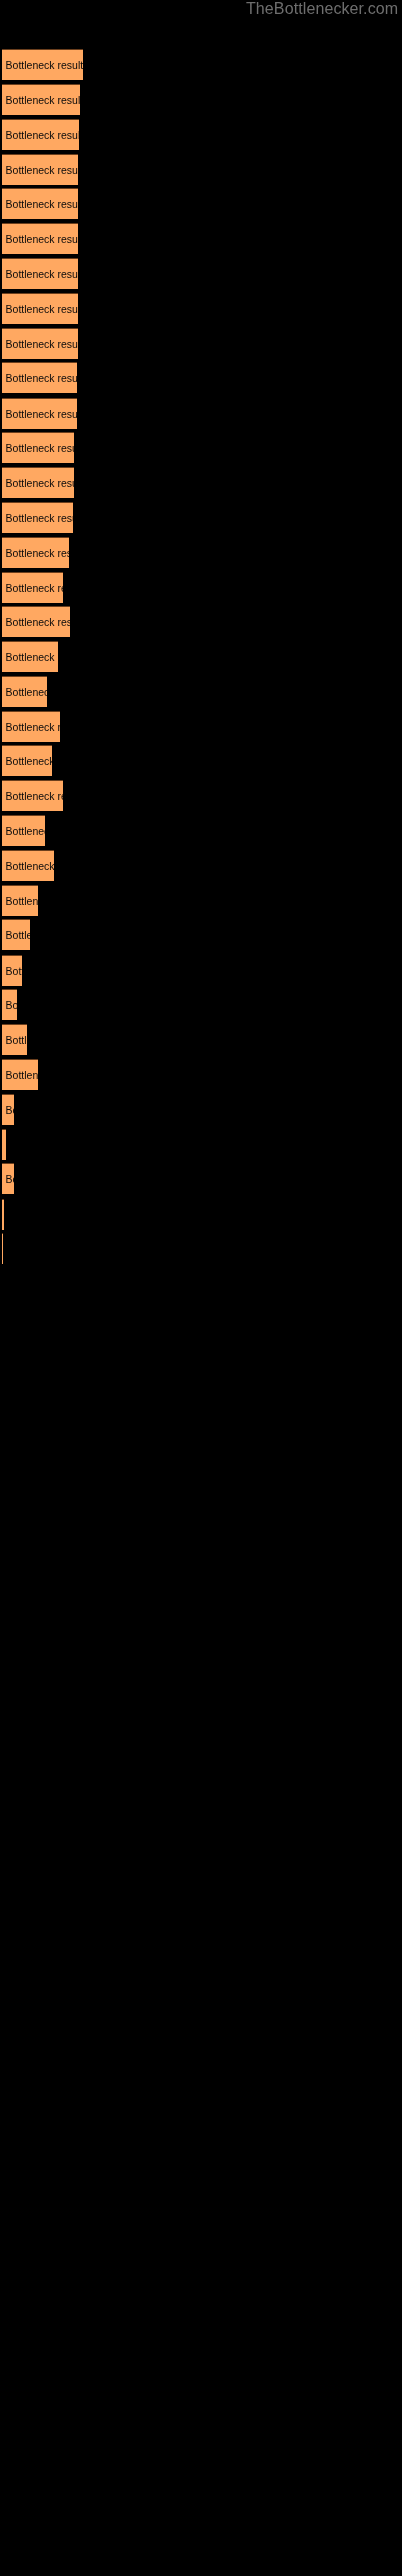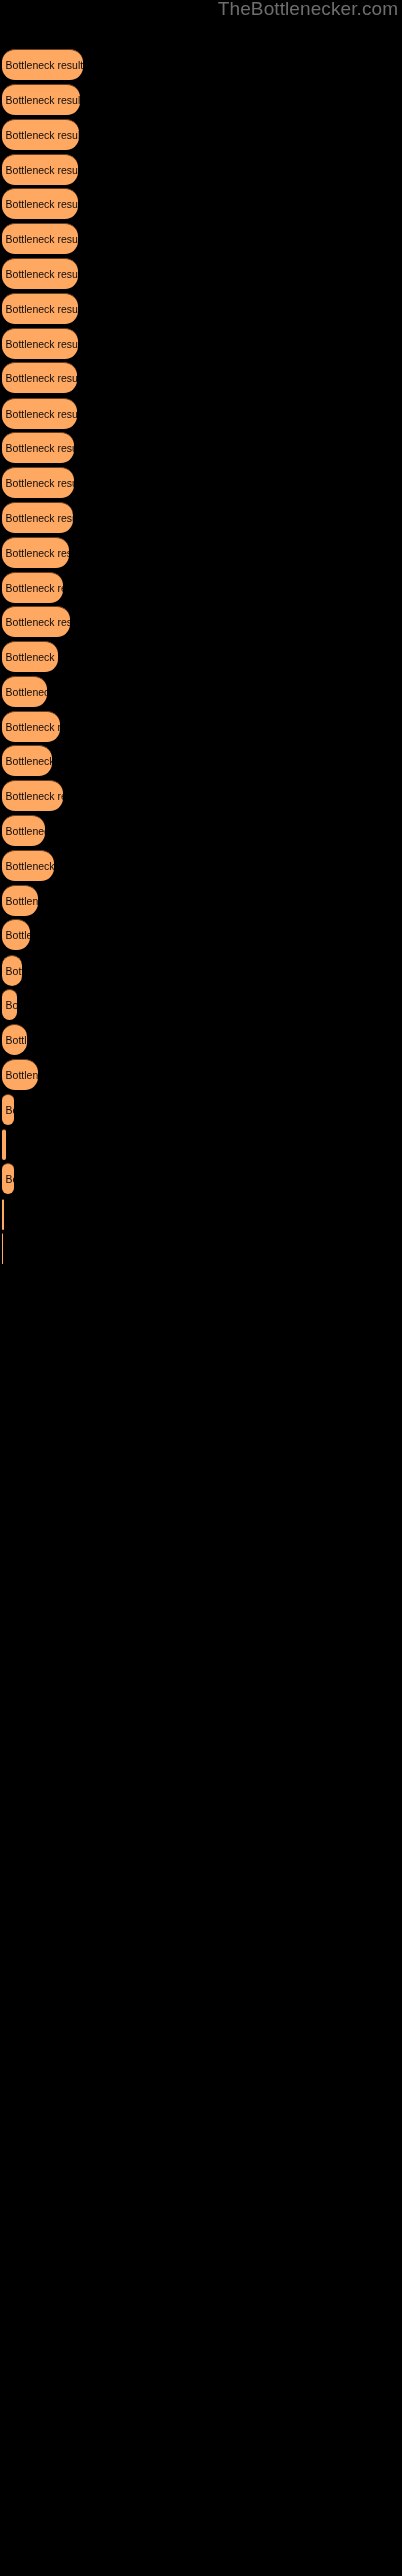--- a/index.html
+++ b/index.html
@@ -15,40 +15,39 @@
   #chart-root{
     position:relative;
     width:403px;
     height:2576px;
   }
   .site-title{
     position:absolute;
     top:-0.8px;
     right:4.8px;
     color:#6e6e6e;
-    font-size:19px;
+    font-size:16px;
     line-height:19.3px;
     letter-spacing:0.1px;
     white-space:nowrap;
     font-family:"Liberation Sans","DejaVu Sans",sans-serif;
   }
   .bars-layer{
     position:absolute;
     left:0; top:0;
     width:403px; height:2576px;
   }
   .bar{
     position:absolute;
     left:2.4px;
     box-sizing:border-box;
     background:#ffa861;
     border-top:1.6px solid #6b3f1d;
     overflow:hidden;
     white-space:nowrap;
-    border-radius:13px;
   }
   .bar-label{
     display:block;
     position:absolute;
     left:3.2px;
     top:50%;
     transform:translateY(-50%);
     color:#0b0b0b;
     font-size:10.5px;
     line-height:12px;

